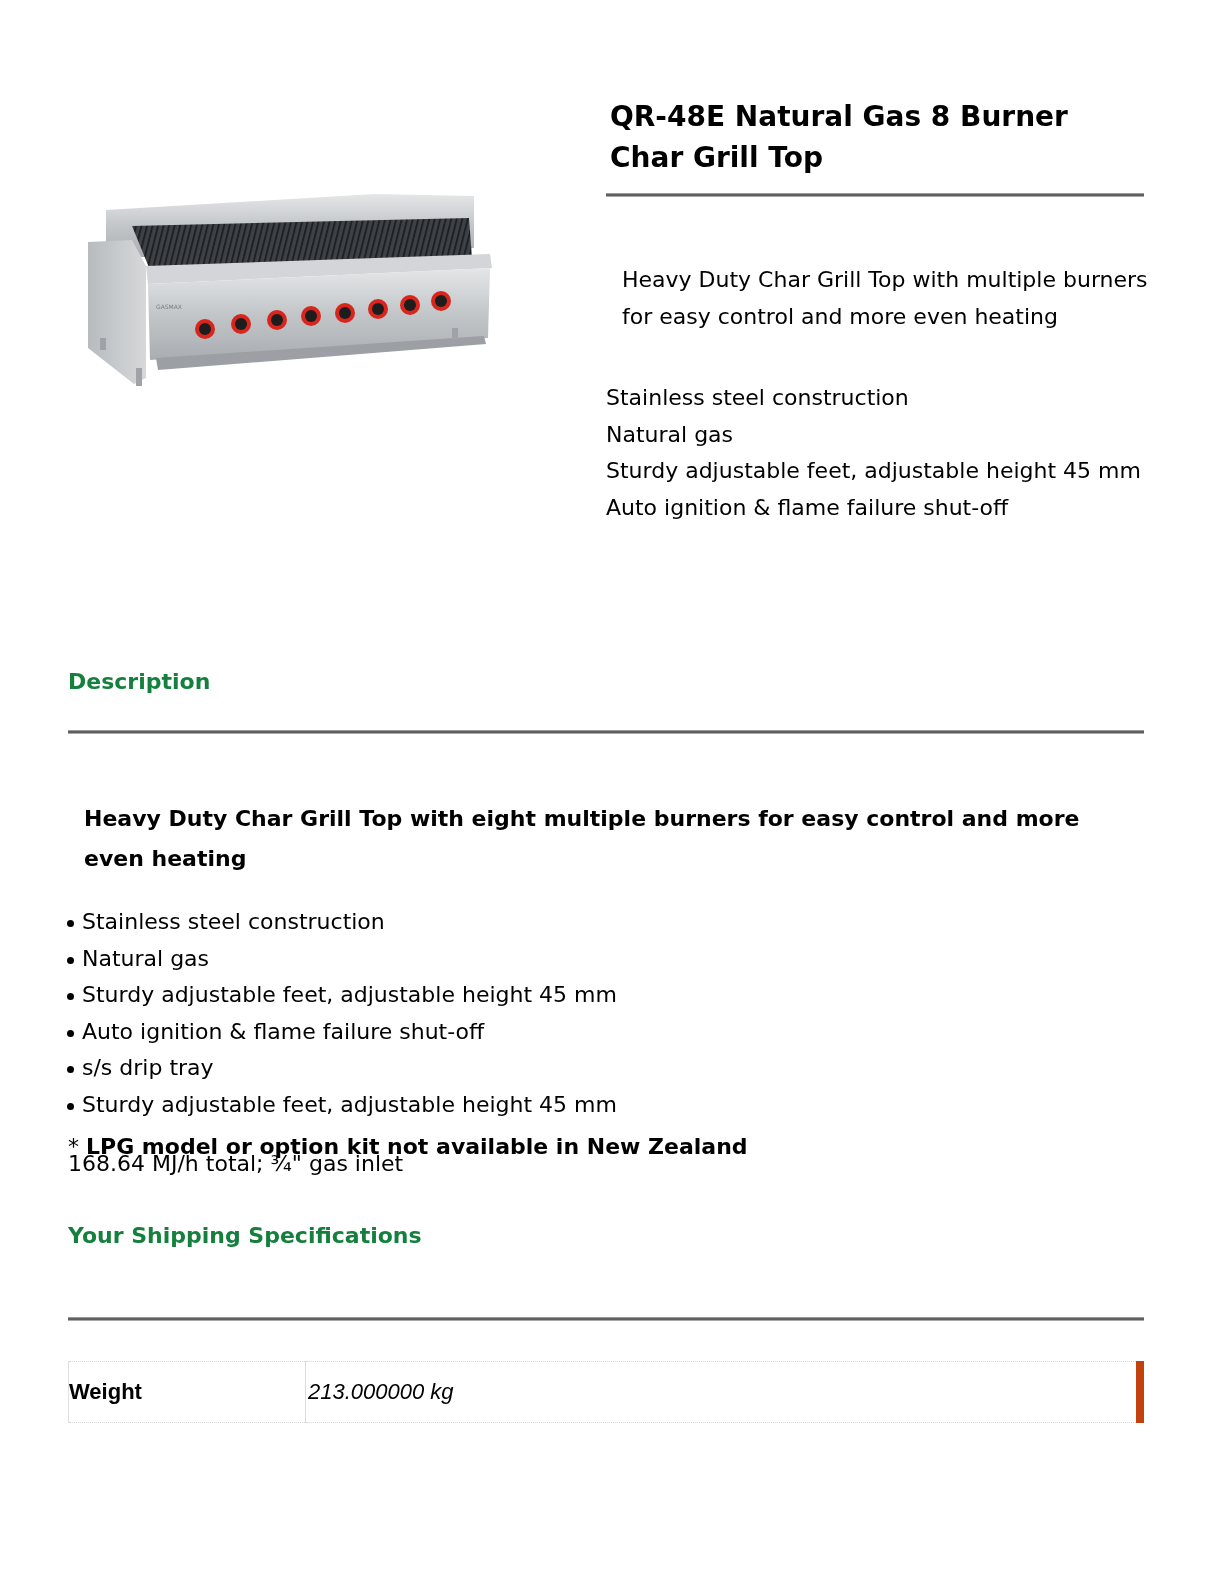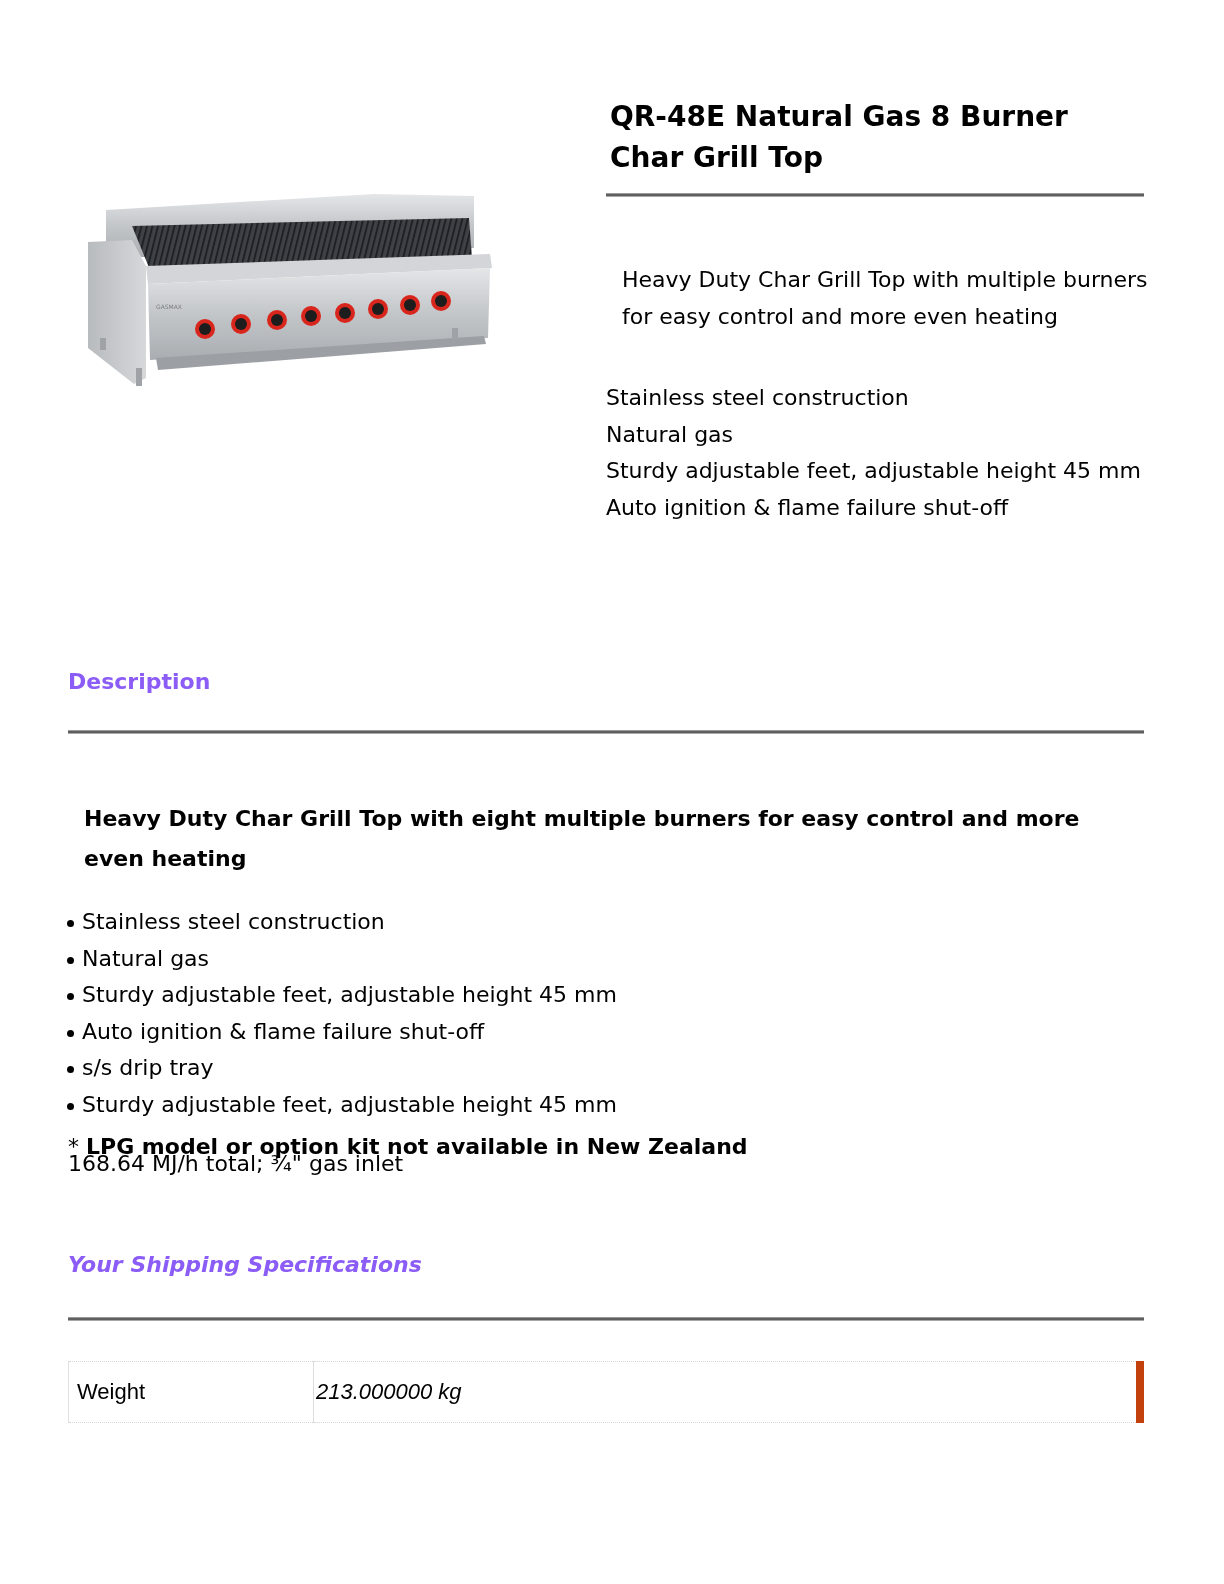--- a/index.html
+++ b/index.html
@@ -28,24 +28,24 @@
     position: absolute; left: 606px; top: 246px; width: 540px;
     font-size: 22px; line-height: 36.6px; margin: 16px;
   }
   .features {
     position: absolute; left: 606px; top: 380px; width: 540px;
     font-size: 22px; line-height: 36.6px; margin: 0; padding: 0; list-style: none;
   }
 
   .section-heading {
     position: absolute; left: 68px; font-size: 22px; font-weight: bold;
-    color: #8b5cf6; margin: 0; line-height: 30px;
+    color: #15803d; margin: 0; line-height: 30px;
   }
   .section-heading.desc { top: 667px; }
-  .section-heading.ship { top: 1250px; font-style: italic; }
+  .section-heading.ship { top: 1221px; }
 
   .desc-lead {
     position: absolute; left: 68px; top: 783px; width: 1060px;
     font-size: 22px; font-weight: bold; line-height: 40px; margin: 16px;
   }
   .desc-bullets {
     position: absolute; left: 82px; top: 904px; width: 1060px;
     font-size: 22px; line-height: 36.6px; margin: 0; padding: 0; list-style: none;
   }
   .desc-bullets li { position: relative; }
@@ -63,21 +63,21 @@
   .ship-table {
     position: absolute; left: 68px; top: 1361px; width: 1076px; height: 62px;
     border-collapse: collapse;
     font-family: "Liberation Sans", sans-serif; font-size: 22px;
   }
   .ship-table td {
     border-top: 1px dotted #d8d8d8; border-bottom: 1px dotted #d8d8d8;
     padding: 0; height: 60px; vertical-align: middle;
   }
   .ship-table td.label {
-    width: 236px; padding-left: 8px; font-weight: normal;
+    width: 236px; padding-left: 0; font-weight: bold;
     border-left: 1px solid #e2e2e2; border-right: 1px solid #dcdcdc;
   }
   .ship-table td.value {
     padding-left: 2px; font-style: italic; border-right: 8px solid #c2410c;
   }
 </style>
 </head>
 <body>
 
 <div class="product-image">

